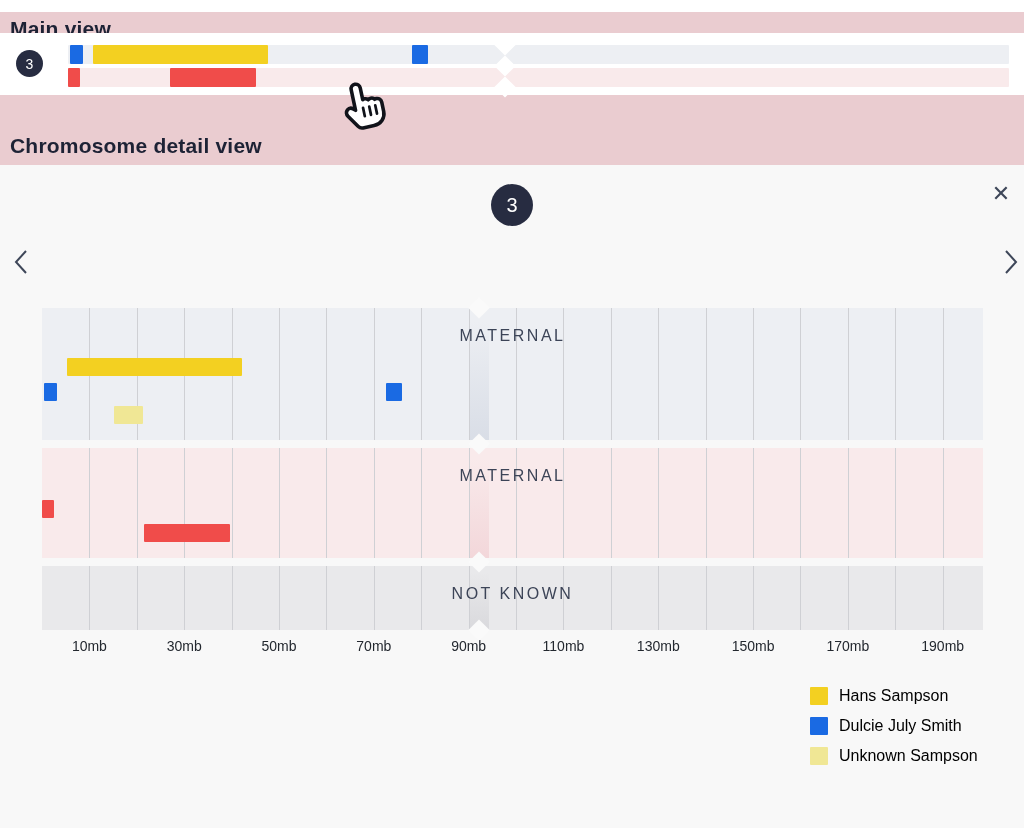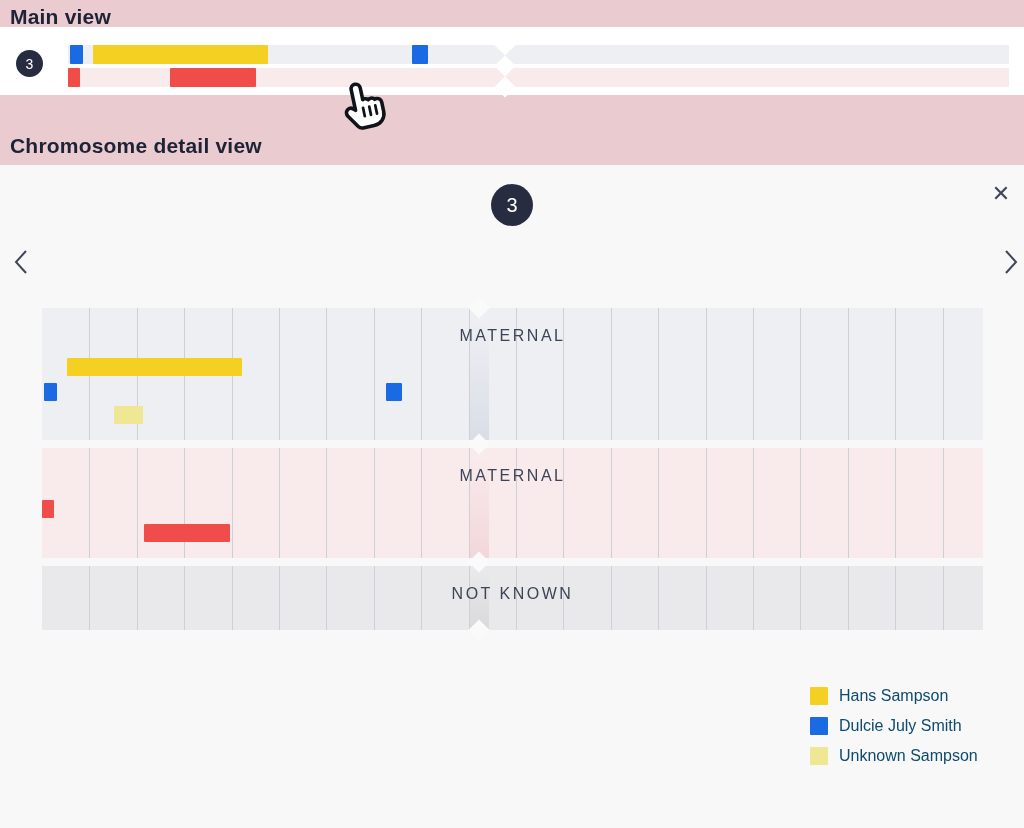--- a/index.html
+++ b/index.html
@@ -4,21 +4,21 @@
 <style>
   html,body{margin:0;padding:0;}
   body{
     width:1024px;height:828px;position:relative;overflow:hidden;
     background:#ffffff;
     font-family:"Liberation Sans","DejaVu Sans",sans-serif;
     -webkit-font-smoothing:antialiased;
   }
   
   .band{position:absolute;left:0;width:1024px;background:#eaccd0;}
-  #band-main{top:0;height:27px;}
+  #band-main{top:12px;height:33px;}
   #band-detail{top:95px;height:70px;}
   .band-title{
     position:absolute;left:10px;color:#1d2235;font-weight:bold;
     font-size:21px;letter-spacing:.2px;
   }
   #band-main .band-title{top:5px;}
   #band-detail .band-title{bottom:7px;}
 
   
   #main-row{position:absolute;left:0;top:33px;width:1024px;height:62px;background:#ffffff;}
@@ -86,21 +86,21 @@
   #axis{position:absolute;left:42px;top:473px;width:941px;height:18px;}
   .axis-label{
     position:absolute;transform:translateX(-50%);
     color:#23282f;font-size:14px;white-space:nowrap;
   }
 
   
   #legend{position:absolute;left:810px;top:516px;}
   .legend-row{display:flex;align-items:center;height:30px;}
   .swatch{width:18px;height:18px;border-radius:1px;flex:none;}
-  .legend-label{margin-left:11px;color:#0c4a6e;font-size:16px;white-space:nowrap;}
+  .legend-label{margin-left:11px;color:#000000;font-size:16px;white-space:nowrap;}
 </style>
 </head>
 <body>
 
 <div class="band" id="band-main">
   <div class="band-title">Main view</div>
 </div>
 
 <div id="main-row">
   <div class="badge" id="badge-mini">3</div>
@@ -225,20 +225,32 @@
         <div class="gridline" style="left: 90.6801%;"></div>
         <div class="gridline" style="left: 95.7179%;"></div>
         <div class="cen cen-not_known" style="left: 45.4912%; width: 1.96474%;"></div>
       </div>
   <div class="diamond panel-gap" style="left: 46.4736%; top: 0px;"></div>
       <div class="diamond panel-gap" style="left: 46.4736%; top: 136px;"></div>
       <div class="diamond panel-gap" style="left: 46.4736%; top: 254px;"></div>
       <div class="diamond panel-gap" style="left: 46.4736%; top: 322px;"></div>
     </div>
 
+  <div id="axis">
+      <span class="axis-label" style="left: 5.03778%;">10mb</span>
+      <span class="axis-label" style="left: 15.1134%;">30mb</span>
+      <span class="axis-label" style="left: 25.1889%;">50mb</span>
+      <span class="axis-label" style="left: 35.2645%;">70mb</span>
+      <span class="axis-label" style="left: 45.3401%;">90mb</span>
+      <span class="axis-label" style="left: 55.4156%;">110mb</span>
+      <span class="axis-label" style="left: 65.4912%;">130mb</span>
+      <span class="axis-label" style="left: 75.5668%;">150mb</span>
+      <span class="axis-label" style="left: 85.6423%;">170mb</span>
+      <span class="axis-label" style="left: 95.7179%;">190mb</span>
+    </div>
 
   <div id="legend">
       <div class="legend-row">
         <div class="swatch" style="background: rgb(243, 208, 33);"></div>
         <div class="legend-label">Hans Sampson</div>
       </div>
       <div class="legend-row">
         <div class="swatch" style="background: rgb(26, 106, 227);"></div>
         <div class="legend-label">Dulcie July Smith</div>
       </div>

